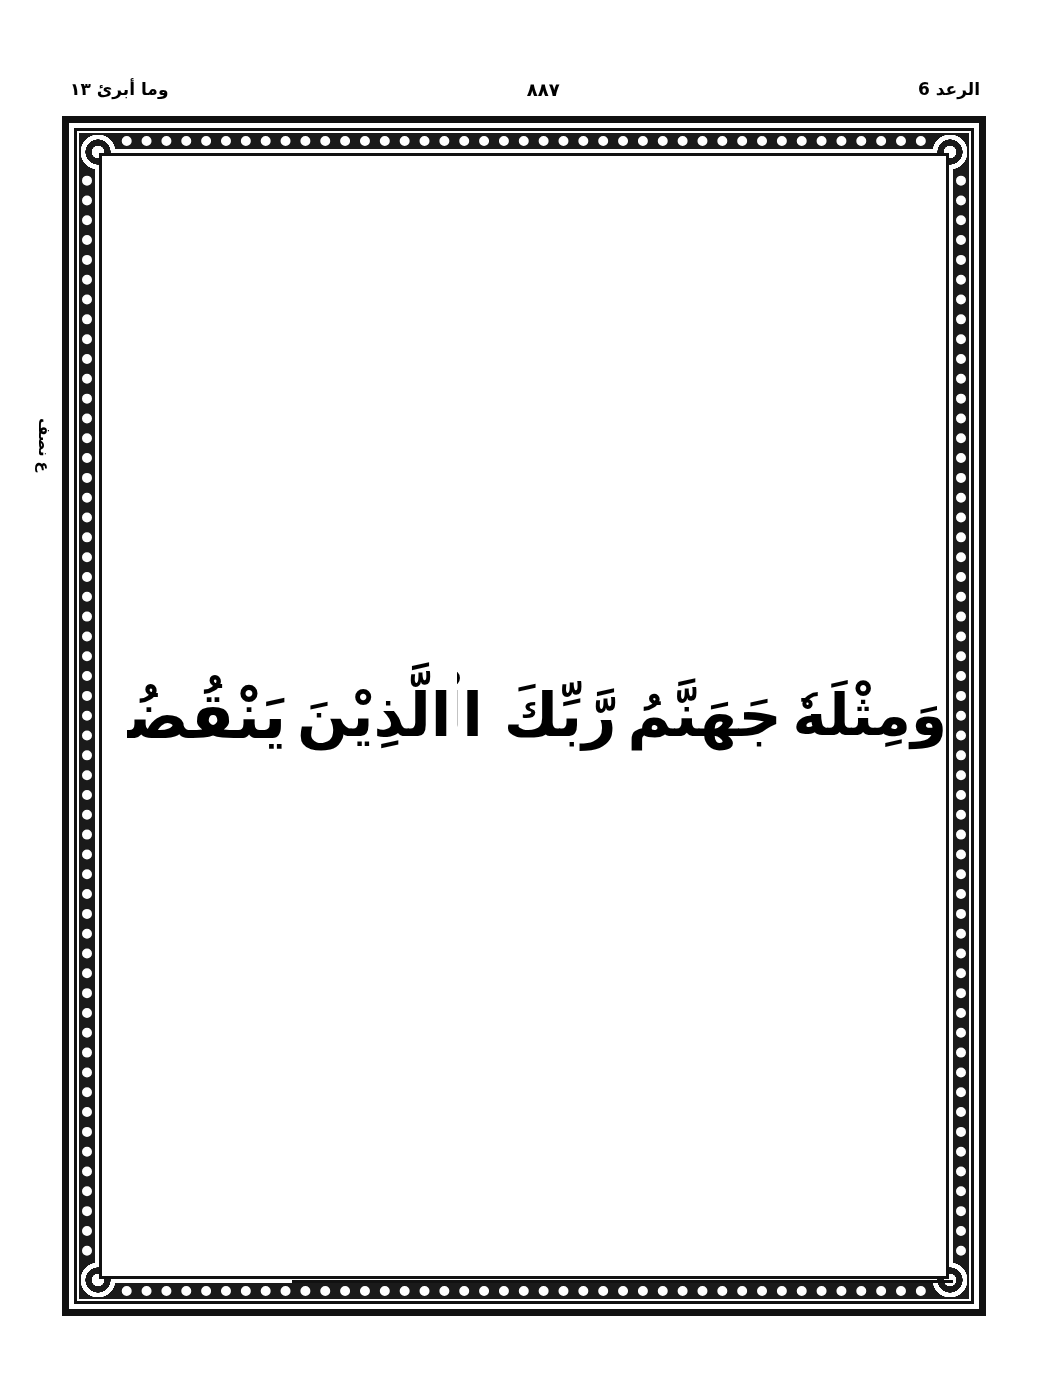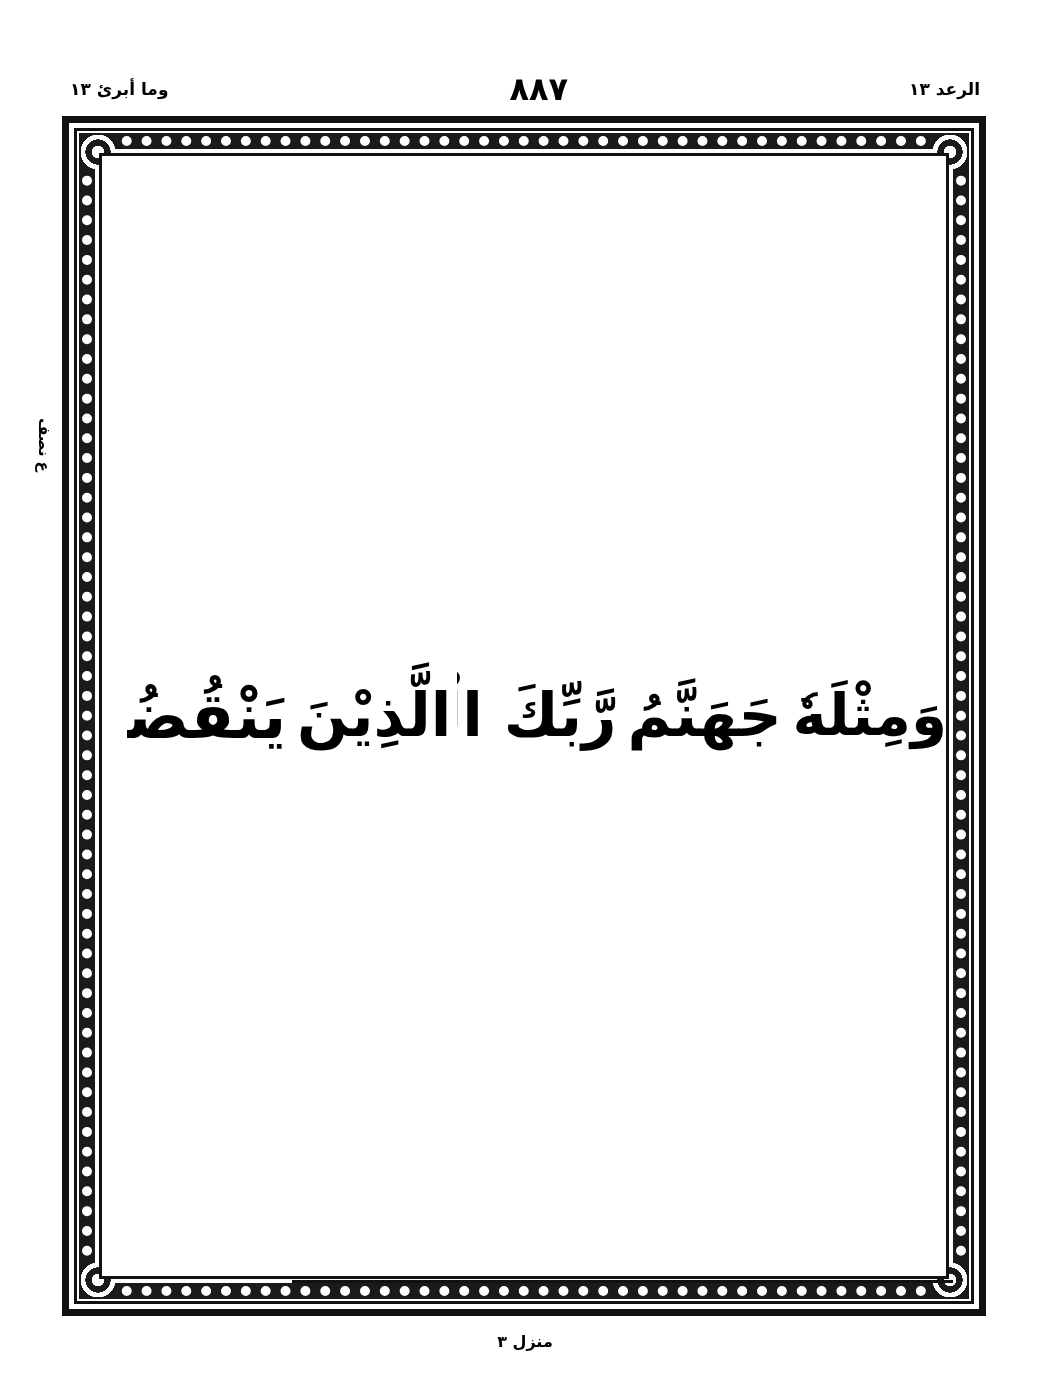--- a/index.html
+++ b/index.html
@@ -36,21 +36,21 @@
     direction: rtl;
   }
   .header-juz,
   .header-surah {
     font-size: 17px;
     font-weight: bold;
     letter-spacing: 0.5px;
     white-space: nowrap;
   }
   .header-page {
-    font-size: 32px;
+    font-size: 18px;
     font-weight: bold;
     letter-spacing: 1px;
     white-space: nowrap;
   }
 
   
   .frame-outer {
     position: absolute;
     top: 116px;
     left: 62px;
@@ -172,21 +172,21 @@
     font-weight: bold;
     letter-spacing: 0.5px;
   }
 </style>
 </head>
 <body>
 
 <div class="page">
 
   <div class="header-row">
-    <span class="header-surah">الرعد ١٣</span>
+    <span class="header-surah">الرعد 6</span>
     <span class="header-page">٨٨٧</span>
     <span class="header-juz">وما أبرئ ١٣</span>
   </div>
 
   <div class="side-note">ع
 نصف</div>
 
   <div class="frame-outer">
     <div class="frame-mid"></div>
     <div class="frame-band"></div>
@@ -208,17 +208,14 @@
       <div class="ayah-text">رَّبِّكَ الْحَقُّ كَمَنْ هُوَ أَعْمٰى ط</div>
     </div>
     <div class="ayah-line l7">
       <div class="ayah-text">الَّذِيْنَ يُوْفُوْنَ بِعَهْدِ اللّٰهِ وَلَا</div>
     </div>
     <div class="ayah-line l8">
       <div class="ayah-text">يَنْقُضُوْنَ الْمِيْثَاقَ ۙ ﴿٢٠﴾ وَالَّذِيْنَ</div>
     </div>
   </div>
 
-  <div class="footer">
-    <span>منزل ٣</span>
-  </div>
 
 </div>
 
 </body></html>

